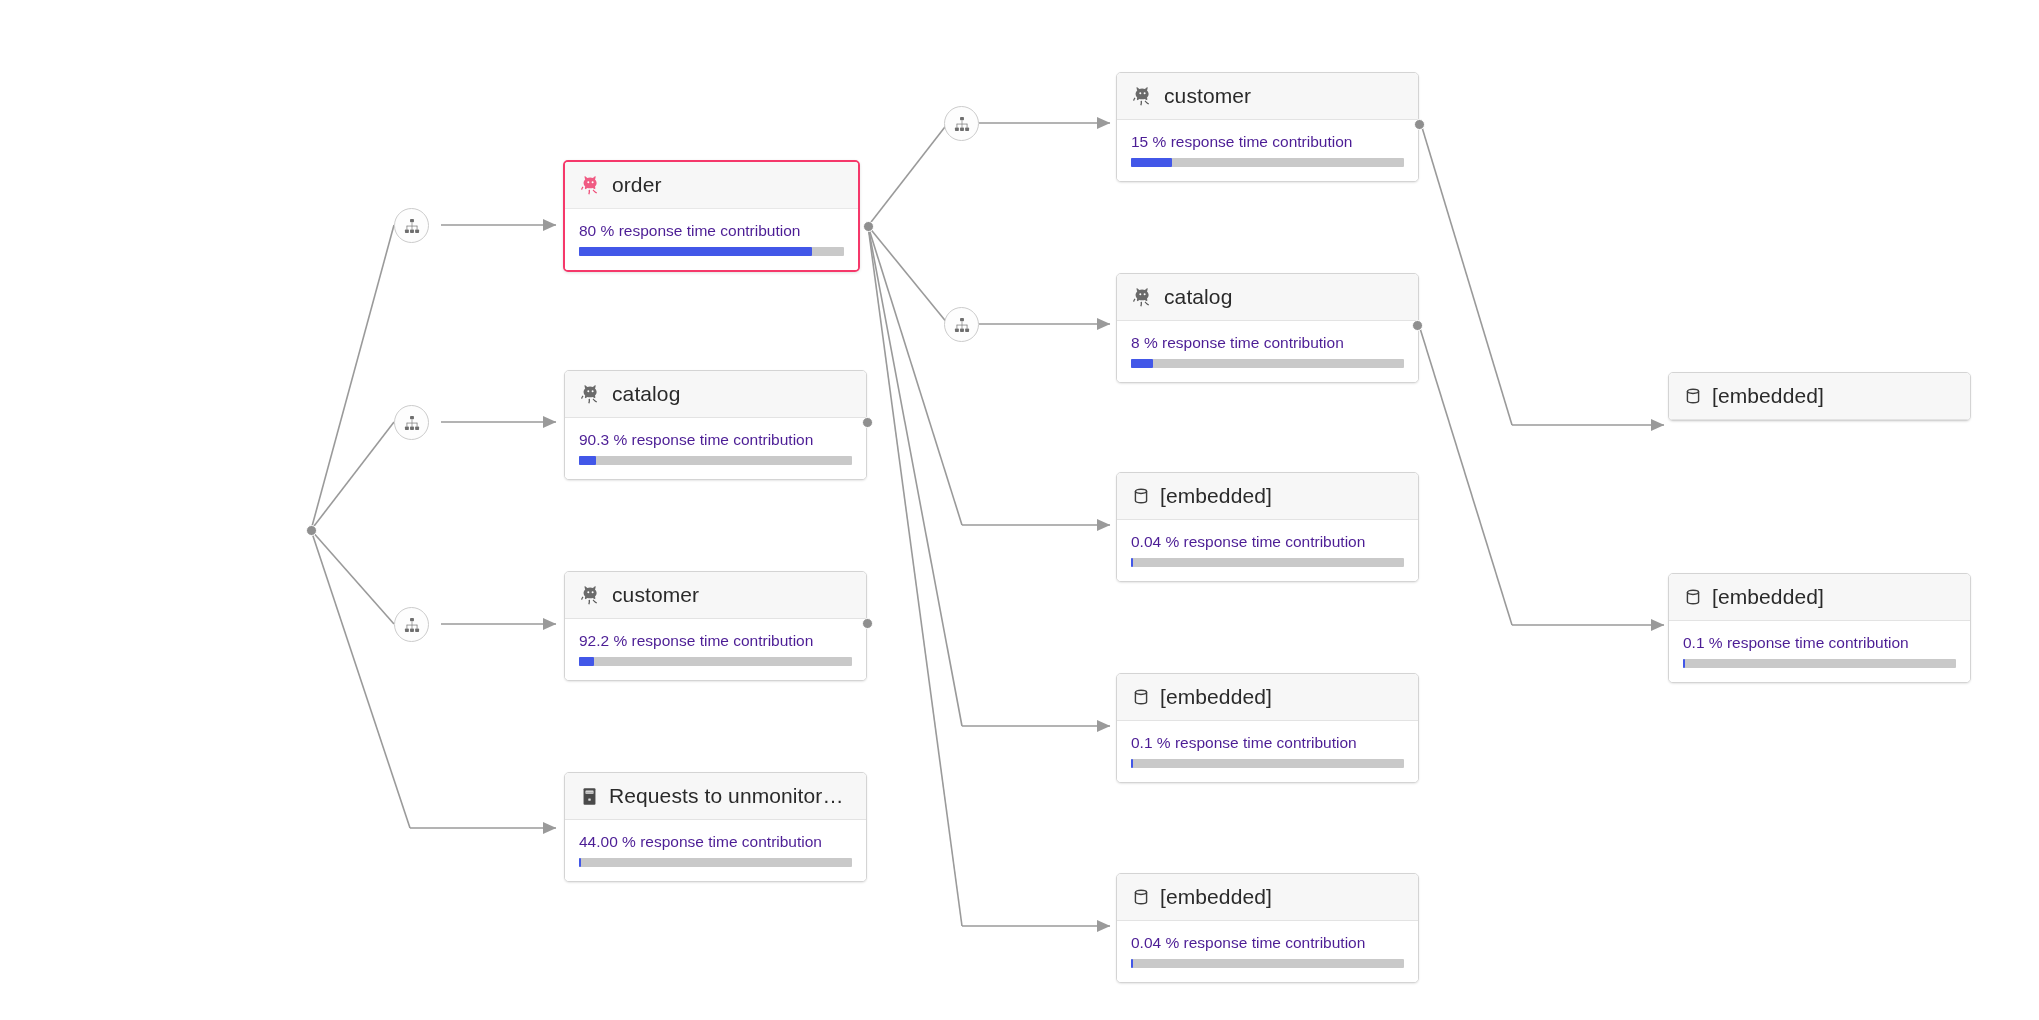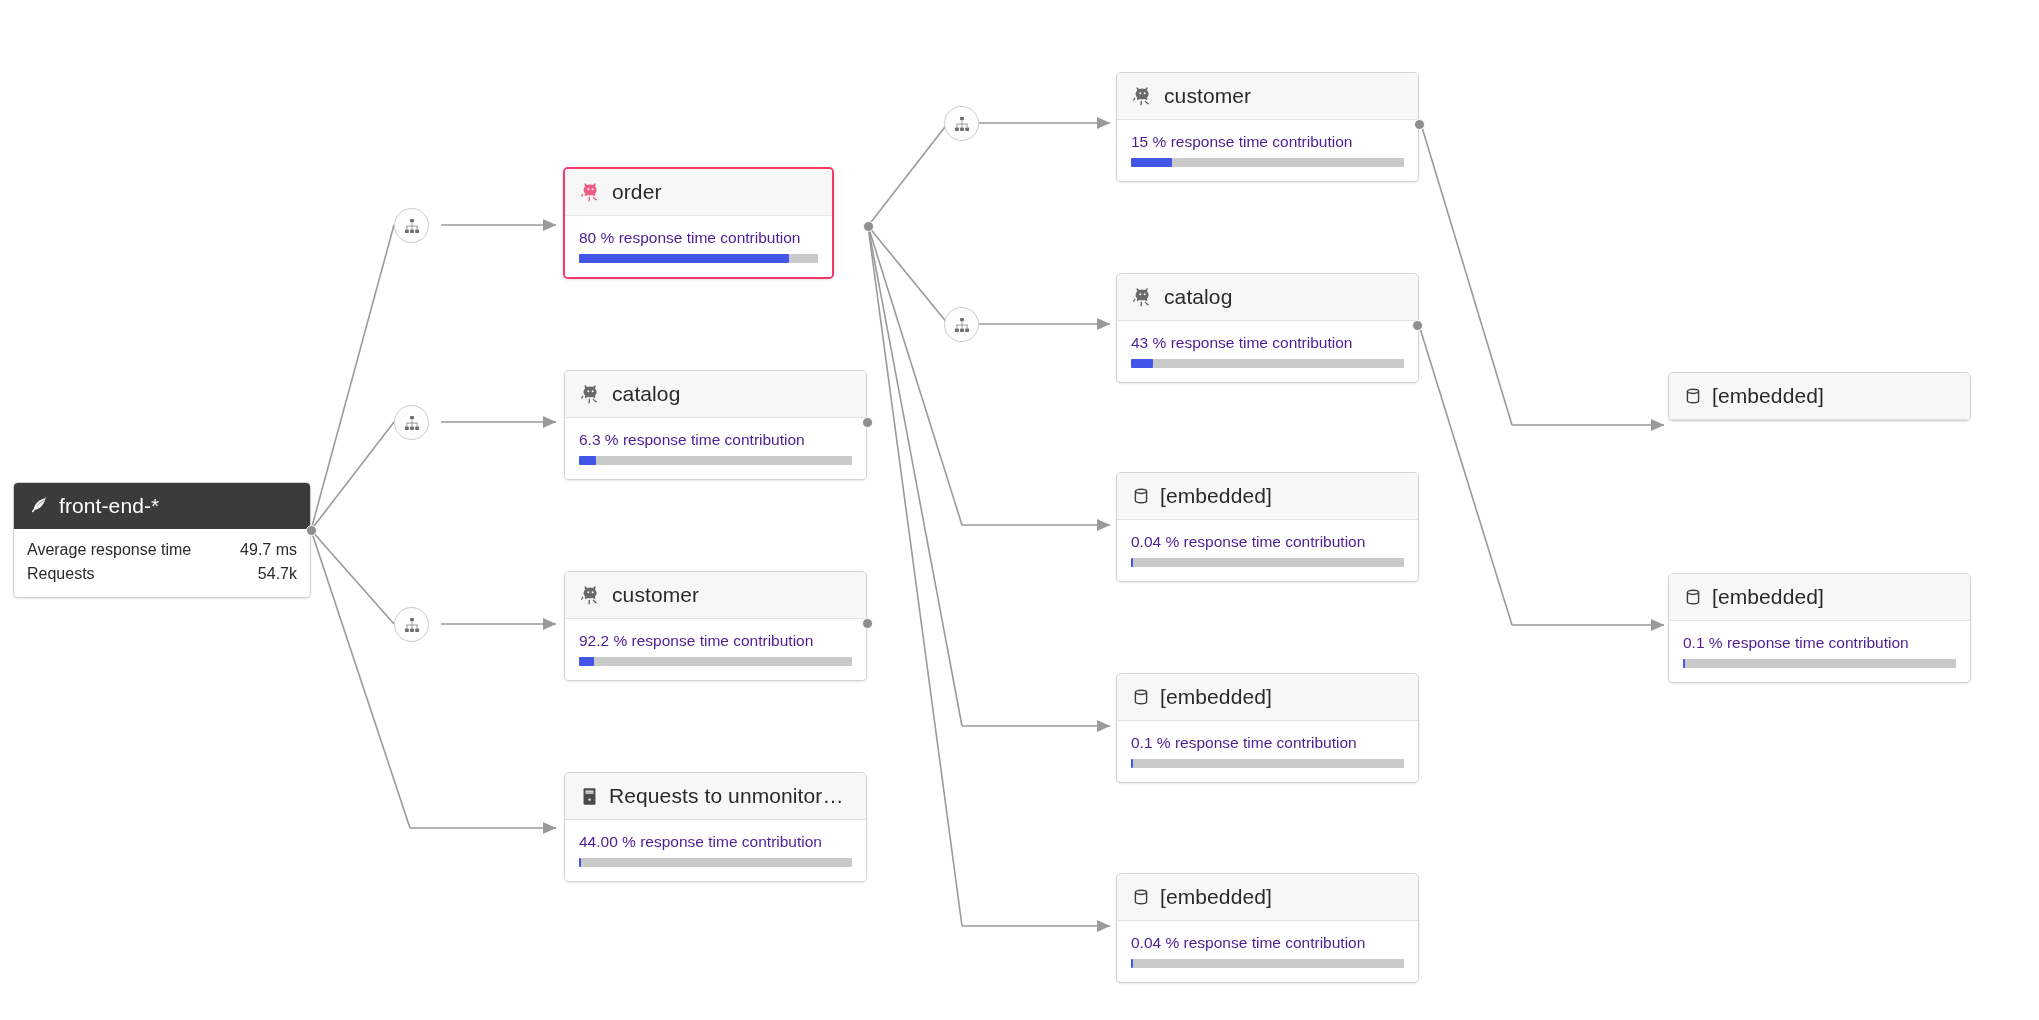--- a/index.html
+++ b/index.html
@@ -170,41 +170,20 @@
       <path d="M979,123 L1110,123" marker-end="url(#arw)"></path>
       <path d="M979,324 L1110,324" marker-end="url(#arw)"></path>
 
       <path d="M1421,124 L1512,425"></path>
       <path d="M1512,425 L1664,425" marker-end="url(#arw)"></path>
       <path d="M1419,325 L1512,625"></path>
       <path d="M1512,625 L1664,625" marker-end="url(#arw)"></path>
     </g>
   </svg>
 
-  <div class="node root" style="left:13px; top:482px; width:298px;">
-    <div class="hdr">
-      <span class="ico">
-        <svg width="22" height="22" viewBox="0 0 24 24">
-          <path d="M20.3 3.4c-3.6.3-7.8 2.2-10.6 5.1-1.9 2-3 4.3-3.3 6.4l-2 2.6c-.3.4-.2 1 .2 1.2.4.3 1 .2 1.2-.2l1.9-2.5c2.1-.2 4.5-1.3 6.5-3.2 3-2.9 4.9-7 5.2-10.6.1-.5-.3-.9-.8-.8z" fill="#f0f0f0"></path>
-          <path d="M18.3 5.6c-2.6 1-5.6 3-8 5.6" stroke="#8d8d8d" stroke-width="1" fill="none"></path>
-        </svg>
-      </span>
-      <span class="ttl">front-end-*</span>
-    </div>
-    <div class="body">
-      <div class="kv">
-        <span class="k">Average response time</span>
-        <span class="v">49.7 ms</span>
-      </div>
-      <div class="kv">
-        <span class="k">Requests</span>
-        <span class="v">54.7k</span>
-      </div>
-    </div>
-  </div>
   <div class="port" style="left:306px; top:525px;"></div>
 
   <div class="hop" style="left:394px; top:208px;">
     <span class="ico">
       <svg width="18" height="18" viewBox="0 0 24 24" fill="#6e6e6e">
         <rect x="9.4" y="2.6" width="5.2" height="4.4" rx="1"></rect>
         <rect x="2.6" y="16.8" width="5.2" height="4.4" rx="1"></rect>
         <rect x="9.4" y="16.8" width="5.2" height="4.4" rx="1"></rect>
         <rect x="16.2" y="16.8" width="5.2" height="4.4" rx="1"></rect>
         <path d="M11.6 7.2h.8v4.4h-.8z"></path>
@@ -259,21 +238,21 @@
         <rect x="2.6" y="16.8" width="5.2" height="4.4" rx="1"></rect>
         <rect x="9.4" y="16.8" width="5.2" height="4.4" rx="1"></rect>
         <rect x="16.2" y="16.8" width="5.2" height="4.4" rx="1"></rect>
         <path d="M11.6 7.2h.8v4.4h-.8z"></path>
         <path d="M5 11.6h14v.9H5z"></path>
         <path d="M4.8 11.8h.9v5h-.9zM11.6 11.8h.8v5h-.8zM18.3 11.8h.9v5h-.9z"></path>
       </svg>
     </span>
   </div>
 
-  <div class="node selected" style="left:563px; top:167px; width:271px;">
+  <div class="node selected" style="left:563px; top:160px; width:297px;">
     <div class="hdr">
       <span class="ico">
         <svg width="24" height="24" viewBox="0 0 24 24">
           <g fill="#ef4d78">
             <path d="M6.2 6.4c-.5-1.1-.8-2.3-.6-3.4.9.4 1.9 1.2 2.6 2.1.9-.3 1.9-.5 2.9-.5s2 .2 2.9.5c.7-.9 1.7-1.7 2.6-2.1.2 1.1-.1 2.3-.6 3.4 1 1 1.6 2.2 1.6 3.6 0 1.4-.6 2.6-1.6 3.6.3.9.4 1.8.2 2.6-.8-.2-1.7-.7-2.4-1.3-.9.3-1.8.4-2.7.4s-1.8-.1-2.7-.4c-.7.6-1.6 1.1-2.4 1.3-.2-.8-.1-1.7.2-2.6-1-1-1.6-2.2-1.6-3.6 0-1.4.6-2.6 1.6-3.6z" opacity=".92"></path>
             <circle cx="9.3" cy="9.2" r="1" fill="#ffffff"></circle>
             <circle cx="13.6" cy="9.2" r="1" fill="#ffffff"></circle>
             <path d="M10.9 16.8c.2 1.8.1 3.5-.5 4.6l-1.2-.3c.5-1 .6-2.5.4-4.1zM14.4 16.4c1.2 1.3 2.4 2.4 3.6 2.9l-.5 1.1c-1.4-.6-2.7-1.8-3.9-3.2z"></path>
             <path d="M3.6 13.4c-.8.9-1.4 2-1.6 3.1l1.2.3c.2-.9.6-1.8 1.3-2.5z"></path>
           </g>
@@ -299,21 +278,21 @@
             <circle cx="9.3" cy="9.2" r="1" fill="#ffffff"></circle>
             <circle cx="13.6" cy="9.2" r="1" fill="#ffffff"></circle>
             <path d="M10.9 16.8c.2 1.8.1 3.5-.5 4.6l-1.2-.3c.5-1 .6-2.5.4-4.1zM14.4 16.4c1.2 1.3 2.4 2.4 3.6 2.9l-.5 1.1c-1.4-.6-2.7-1.8-3.9-3.2z"></path>
             <path d="M3.6 13.4c-.8.9-1.4 2-1.6 3.1l1.2.3c.2-.9.6-1.8 1.3-2.5z"></path>
           </g>
         </svg>
       </span>
       <span class="ttl">catalog</span>
     </div>
     <div class="body">
-      <div class="metric">6.3 % response time contribution</div>
+      <div class="metric">90.3 % response time contribution</div>
       <div class="bar">
         <i style="width: 6.3%;"></i>
       </div>
     </div>
   </div>
   <div class="port" style="left:862px; top:417px;"></div>
 
   <div class="node" style="left:564px; top:571px; width:303px;">
     <div class="hdr">
       <span class="ico">
@@ -391,21 +370,21 @@
             <circle cx="9.3" cy="9.2" r="1" fill="#ffffff"></circle>
             <circle cx="13.6" cy="9.2" r="1" fill="#ffffff"></circle>
             <path d="M10.9 16.8c.2 1.8.1 3.5-.5 4.6l-1.2-.3c.5-1 .6-2.5.4-4.1zM14.4 16.4c1.2 1.3 2.4 2.4 3.6 2.9l-.5 1.1c-1.4-.6-2.7-1.8-3.9-3.2z"></path>
             <path d="M3.6 13.4c-.8.9-1.4 2-1.6 3.1l1.2.3c.2-.9.6-1.8 1.3-2.5z"></path>
           </g>
         </svg>
       </span>
       <span class="ttl">catalog</span>
     </div>
     <div class="body">
-      <div class="metric">43 % response time contribution</div>
+      <div class="metric">8 % response time contribution</div>
       <div class="bar">
         <i style="width: 8%;"></i>
       </div>
     </div>
   </div>
   <div class="port" style="left:1412px; top:320px;"></div>
 
   <div class="node" style="left:1116px; top:472px; width:303px;">
     <div class="hdr">
       <span class="ico">

